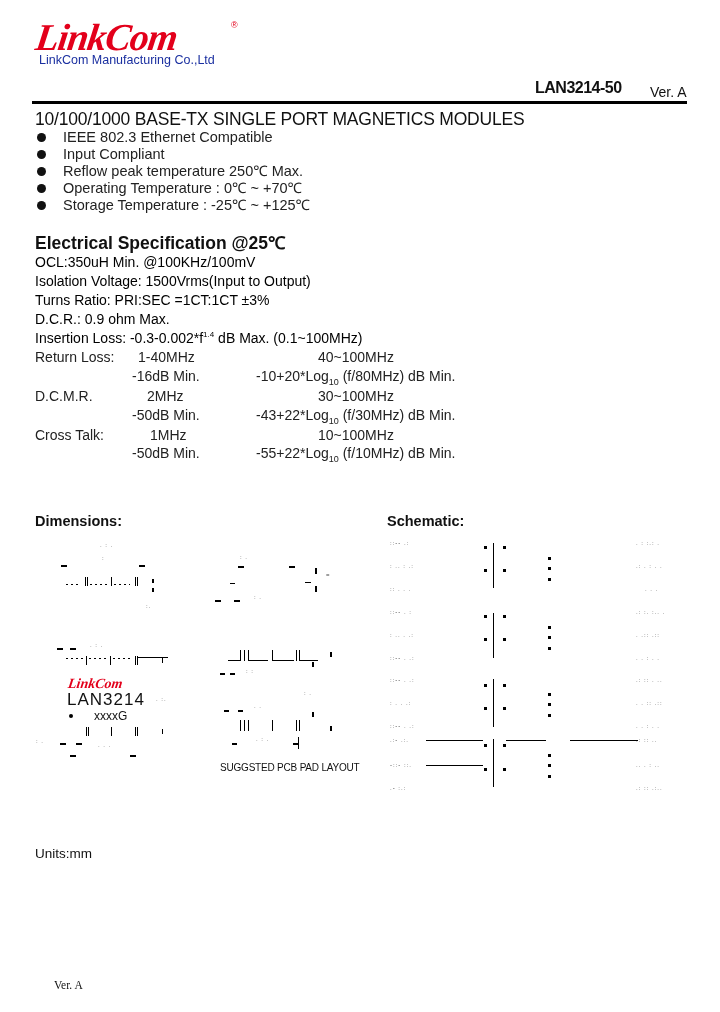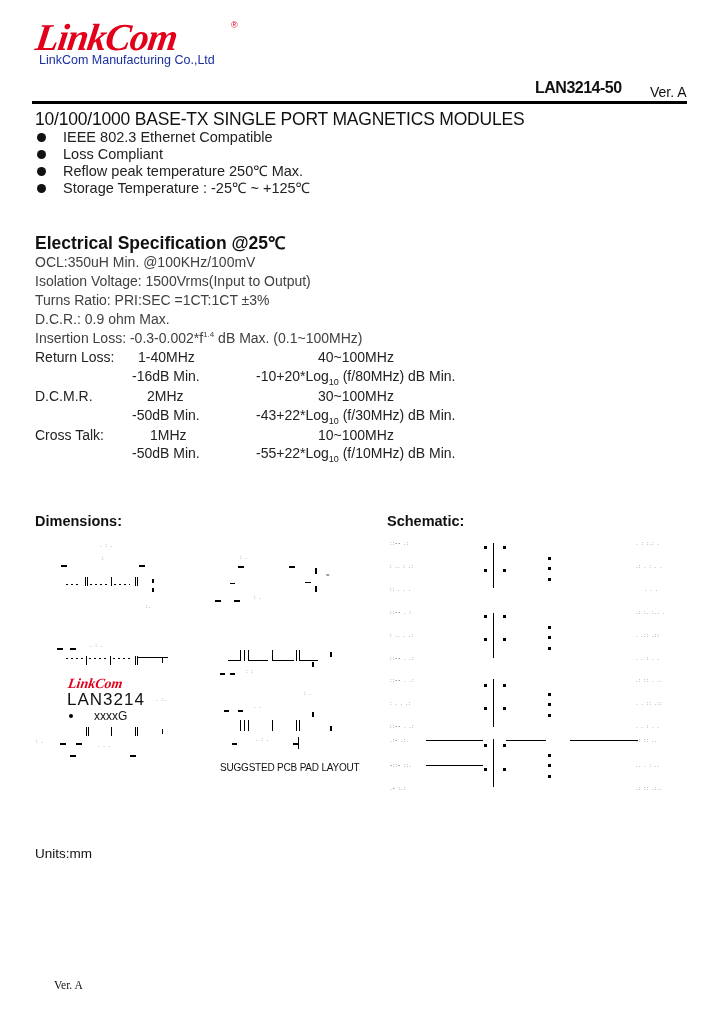--- a/index.html
+++ b/index.html
@@ -9,21 +9,21 @@
     .reg { left: 231px; top: 20px; font-size: 9px; color: #e3001b; }
     .company { left: 39px; top: 53px; font-size: 12.5px; color: #1a2fa0; }
     .part { left: 502px; top: 79px; font-size: 16px; font-weight: bold; letter-spacing: -0.5px; margin-left: 33px; }
     .ver-top { left: 650px; top: 84px; font-size: 14px; }
     .rule { left: 32px; top: 101px; width: 655px; height: 3px; background: #000; }
     .title { left: 35px; top: 109px; font-size: 17.5px; font-weight: normal; letter-spacing: -0.2px; }
     .features { left: 35px; top: 129px; margin: 0; padding: 0; list-style: none; }
     .features li { font-size: 14.5px; line-height: 17px; height: 17px; position: relative; padding-left: 28px; color: #222; }
     .features li .dot { position: absolute; left: 2px; top: 4px; width: 9px; height: 9px; border-radius: 50%; background: #111; }
     .spec-title { left: 35px; top: 230px; font-size: 17.5px; font-weight: bold; }
-    .spec-line { left: 35px; font-size: 14px; color: #404040; }
+    .spec-line { left: 35px; font-size: 14px; color: #000000; }
     .spec-line sup { font-size: 8px; }
     .grid-cell { font-size: 14px; color: #222; }
     .section-head { font-size: 14.5px; font-weight: bold; }
     .draw { position: absolute; background: #000; }
     .tiny { position: absolute; font-size: 6px; color: #444; letter-spacing: 1px; }
     .mini-logo { left: 68px; top: 676px; font-family: "Liberation Serif", serif; font-style: italic; font-weight: bold; font-size: 14px; color: #e3001b; transform: skewX(-8deg); }
     .mark-part { left: 67px; top: 690px; font-size: 17px; letter-spacing: 1px; }
     .mark-code { left: 94px; top: 709px; font-size: 12px; }
     .mark-dot { left: 69px; top: 714px; width: 4px; height: 4px; background: #000; border-radius: 50%; }
     .pcb-label { left: 220px; top: 762px; font-size: 10px; letter-spacing: -0.2px; }
@@ -36,22 +36,23 @@
 <div class="abs logo">LinkCom</div>
 <div class="abs reg">®</div>
 <div class="abs company">LinkCom Manufacturing Co.,Ltd</div>
 <div class="abs part">LAN3214-50</div>
 <div class="abs ver-top">Ver. A</div>
 <div class="abs rule"></div>
 
 <div class="abs title">10/100/1000 BASE-TX SINGLE PORT MAGNETICS MODULES</div>
 <ul class="abs features">
   <li><span class="dot"></span><span>IEEE 802.3 Ethernet Compatible</span></li>
-  <li><span class="dot"></span><span>Loss Compliant</span></li>
+  <li><span class="dot"></span><span>Input Compliant</span></li>
   <li><span class="dot"></span><span>Reflow peak temperature 250℃ Max.</span></li>
+  <li><span class="dot"></span><span>Operating Temperature : 0℃ ~ +70℃</span></li>
   <li><span class="dot"></span><span>Storage Temperature : -25℃ ~ +125℃</span></li>
 </ul>
 
 <div class="abs spec-title">Electrical Specification @25℃</div>
 <div class="abs spec-line" style="top:254px">OCL:350uH Min. @100KHz/100mV</div>
 <div class="abs spec-line" style="top:273px">Isolation Voltage: 1500Vrms(Input to Output)</div>
 <div class="abs spec-line" style="top:292px">Turns Ratio: PRI:SEC =1CT:1CT ±3%</div>
 <div class="abs spec-line" style="top:311px">D.C.R.: 0.9 ohm Max.</div>
 <div class="abs spec-line" style="top:330px"><span>Insertion Loss: -0.3-0.002*f</span><sup>1.4</sup><span> dB Max. (0.1~100MHz)</span></div>
 

